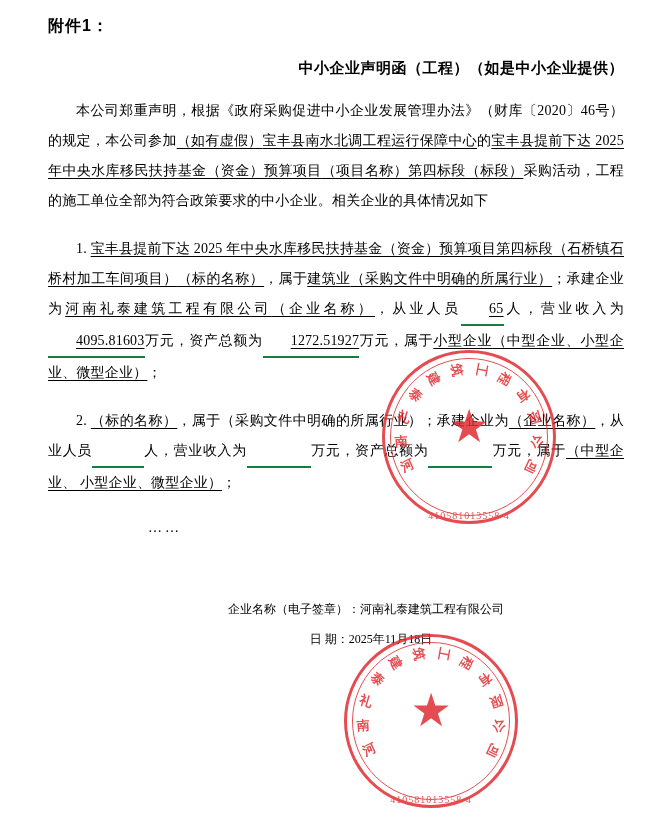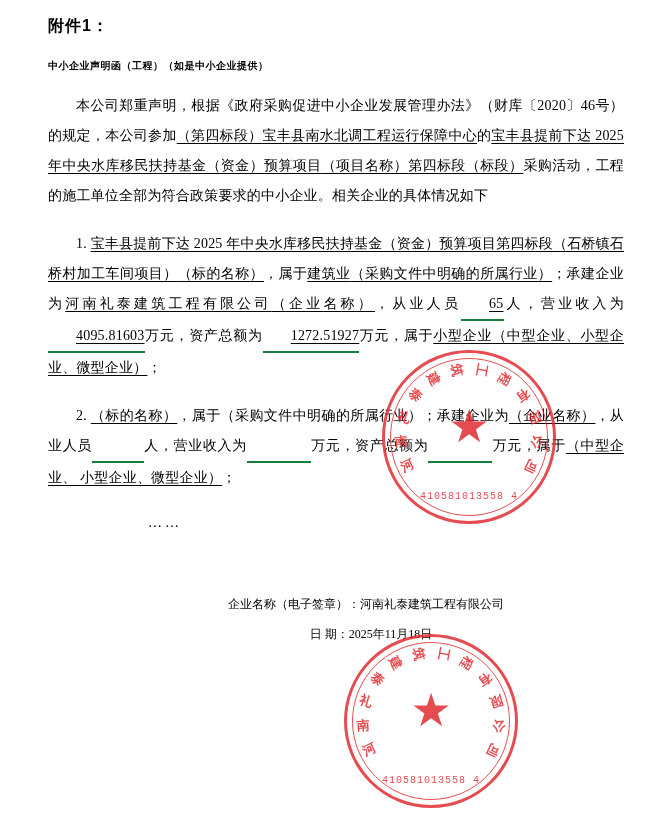--- a/index.html
+++ b/index.html
@@ -23,22 +23,22 @@
     padding: 10px 44px 0 48px;
   }
   .attach-label {
     font-size: 16px;
     font-weight: bold;
     letter-spacing: 1px;
     margin: 6px 0 0 0;
     font-family: "Liberation Sans", "DejaVu Sans", sans-serif;
   }
   .doc-title {
-    text-align: left;
-    font-size: 10px;
+    text-align: right;
+    font-size: 15px;
     font-weight: bold;
     margin: 22px 0 0 0;
     letter-spacing: 0.5px;
     font-family: Liberation Mono, monospace;
   }
   .para {
     font-size: 14px;
     line-height: 30px;
     text-align: justify;
     text-justify: inter-ideograph;
@@ -122,39 +122,39 @@
     top: 50%;
     font-size: 13px;
     font-weight: bold;
     font-family: "Liberation Sans", "DejaVu Sans", sans-serif;
     transform-origin: 0 0;
     white-space: nowrap;
   }
   .seal .code {
     position: absolute;
     left: 0;
-    bottom: 19px;
+    bottom: 0;
     width: 100%;
     text-align: center;
     font-size: 10px;
     letter-spacing: 1px;
-    font-family: Liberation Mono, monospace;
+    font-family: Liberation Serif, serif;
   }
 </style>
 </head>
 <body>
 
 <div class="page">
 
   <div class="attach-label">附件1：</div>
 
   <div class="doc-title">中小企业声明函（工程）（如是中小企业提供）</div>
 
   <p class="para">
-    <span>本公司郑重声明，根据《政府采购促进中小企业发展管理办法》（财库〔2020〕46号）的规定，本公司参加</span><span class="u">（第四标段）</span><span class="u">宝丰县南水北调工程运行保障中心</span><span>的</span><span class="u">宝丰县提前下达 2025 年中央水库移民扶持基金（资金）预算项目</span><span class="u">（项目名称）</span><span class="u">第四标段（标段）</span><span>采购活动，工程的施工单位全部为符合政策要求的中小企业。相关企业的具体情况如下</span>
+    <span>本公司郑重声明，根据《政府采购促进中小企业发展管理办法》（财库〔2020〕46号）的规定，本公司参加</span><span class="u">（如有虚假）</span><span class="u">宝丰县南水北调工程运行保障中心</span><span>的</span><span class="u">宝丰县提前下达 2025 年中央水库移民扶持基金（资金）预算项目</span><span class="u">（项目名称）</span><span class="u">第四标段（标段）</span><span>采购活动，工程的施工单位全部为符合政策要求的中小企业。相关企业的具体情况如下</span>
   </p>
 
   <p class="para">
     <span>1.</span>
     <span class="u">宝丰县提前下达 2025 年中央水库移民扶持基金（资金）预算项目第四标段（石桥镇石桥村加工车间项目）</span><span class="u">（标的名称）</span><span>，属于</span><span class="u">建筑业</span><span class="u">（采购文件中明确的所属行业）</span><span>；承建企业为</span><span class="u">河南礼泰建筑工程有限公司</span><span class="u">（企业名称）</span><span>，从业人员</span><span class="u blank sm">65</span><span>人</span><span>，营业收入为</span><span class="u blank md">4095.81603</span><span>万元</span><span>，资产总额为</span><span class="u blank md">1272.51927</span><span>万元</span><span>，属于</span><span class="u">小型企业</span><span class="u">（中型企业、小型企业、微型企业）</span><span>；</span>
   </p>
 
   <p class="para">
     <span>2.</span>
     <span class="u">（标的名称）</span><span>，属于（采购文件中明确的所属行业）</span><span>；承建企业为</span><span class="u">（企业名称）</span><span>，从业人员</span><span class="blank">&nbsp;</span><span>人</span><span>，营业收入为</span><span class="blank md">&nbsp;</span><span>万元</span><span>，资产总额为</span><span class="blank md">&nbsp;</span><span>万元</span><span>，属于</span><span class="u">（中型企业、 小型企业、微型企业）</span><span>；</span>

